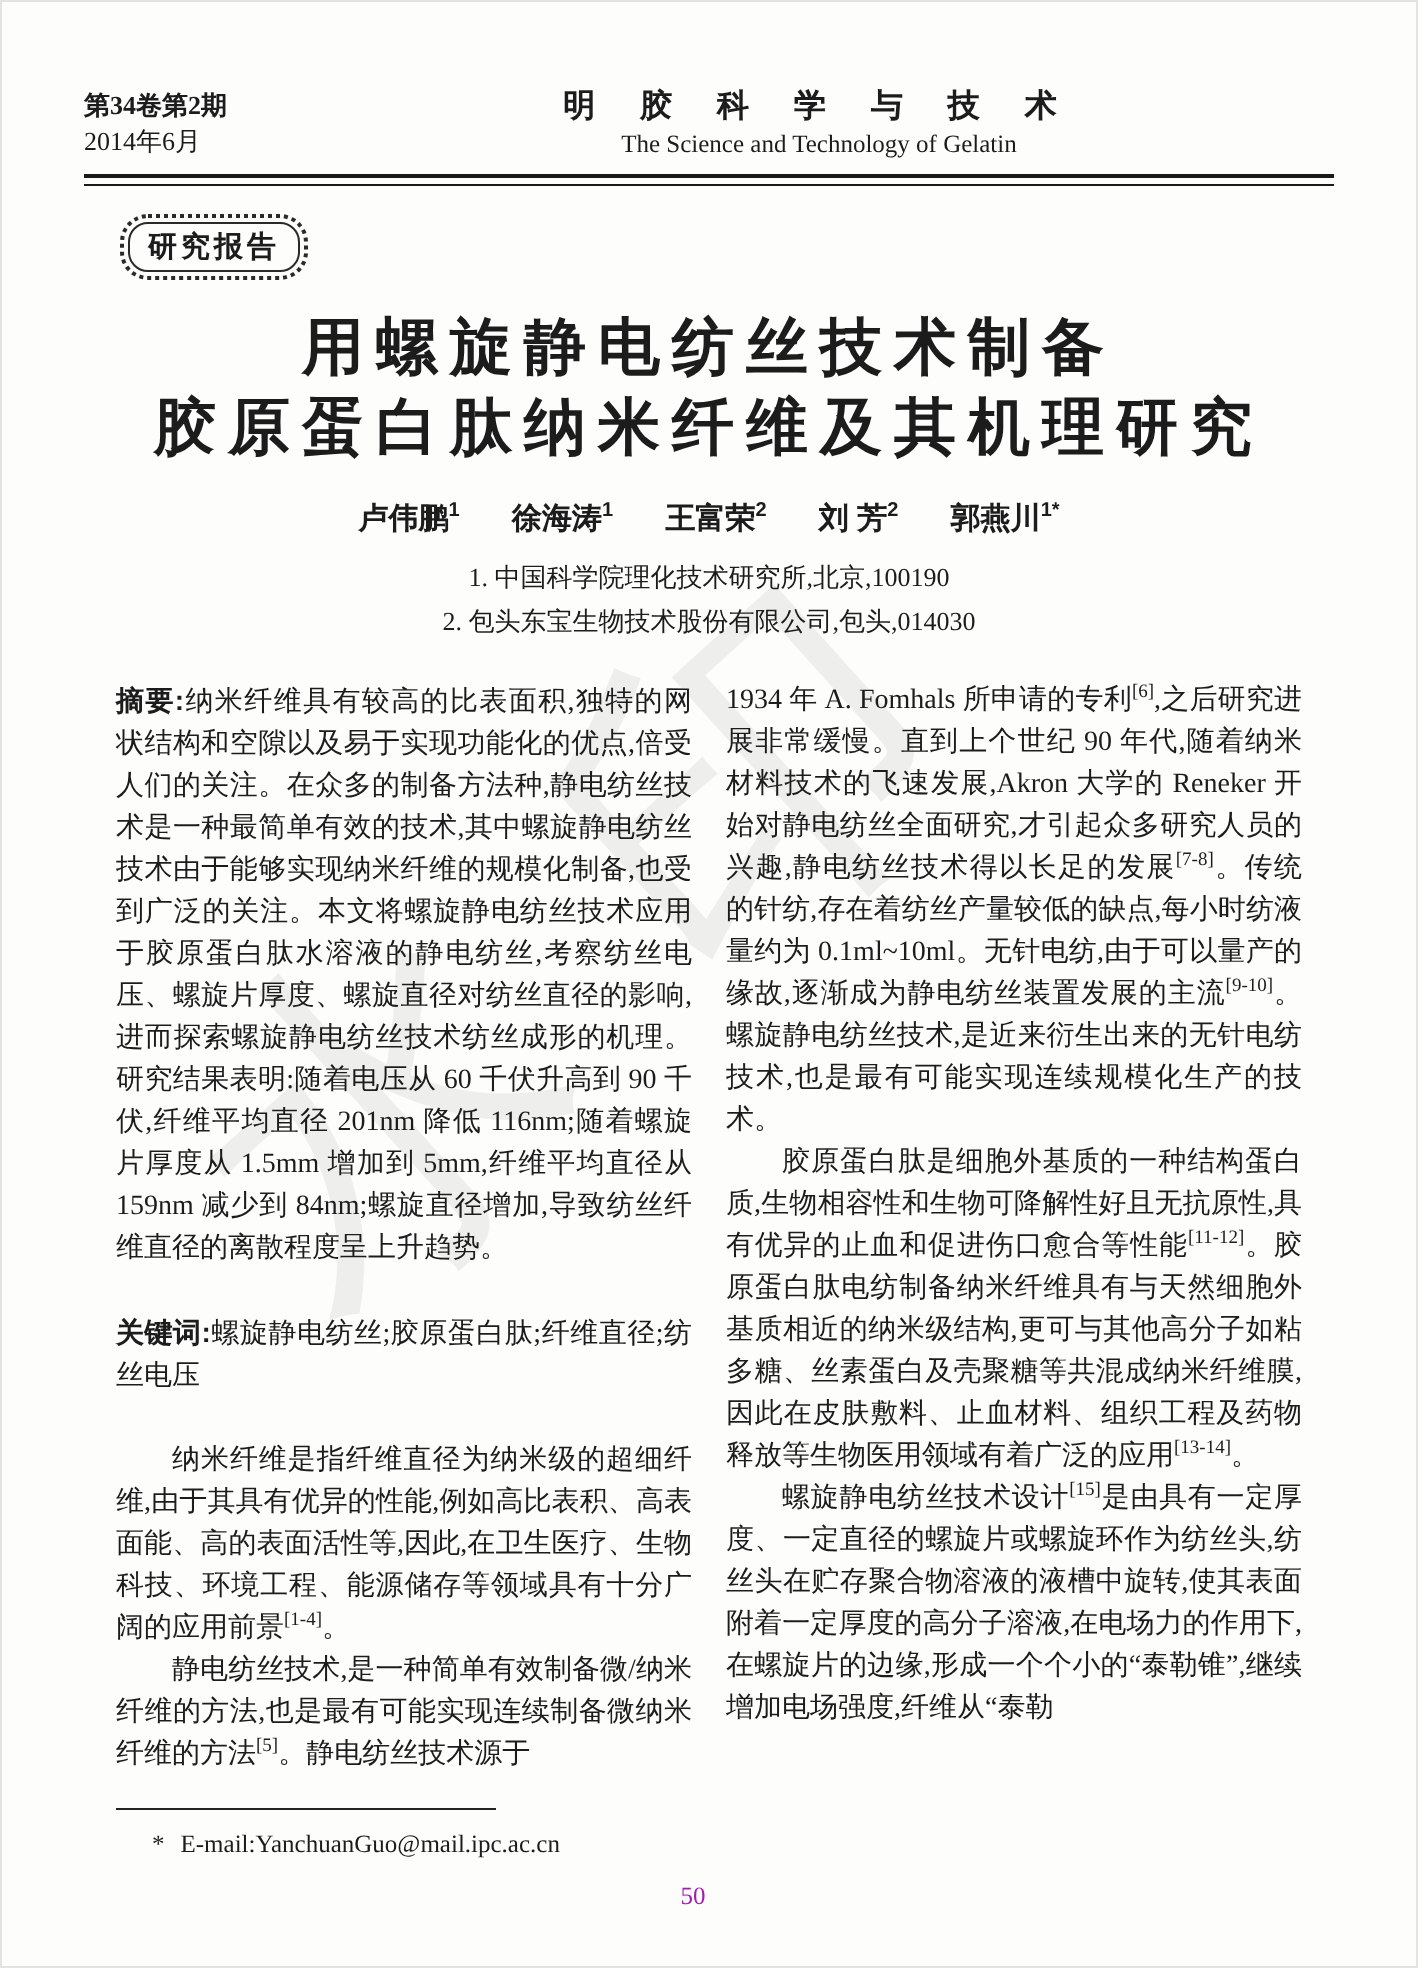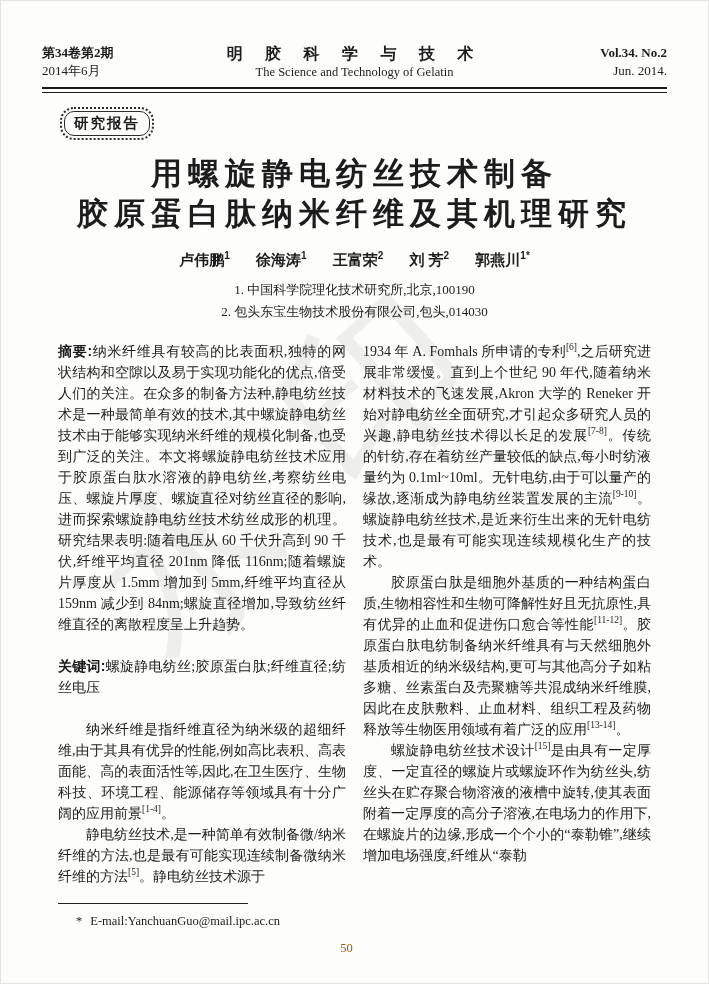--- a/index.html
+++ b/index.html
@@ -110,44 +110,40 @@
   .footnote {
     margin: 10px 0 0 34px;
     font-size: 12.5px;
     font-family: "Liberation Serif", serif;
   }
   .footnote .marker { margin-right: 8px; }
   .pageno {
     position: absolute;
     bottom: 28px; left: 0; right: 16px;
     text-align: center;
-    font-size: 12.5px; color: #a16207;
+    font-size: 12.5px; color: #a21caf;
   }
 </style>
 </head>
 <body>
 
 <div class="page">
 
   <div class="watermark">水印</div>
 
   <div class="content">
 
     <header class="jheader">
       <div class="h-left">
         <div>第34卷第2期</div>
         <div class="sub">2014年6月</div>
       </div>
       <div class="h-center">
         <div class="cjk-journal">明 胶 科 学 与 技 术</div>
         <div class="en-journal">The Science and Technology of Gelatin</div>
-      </div>
-      <div class="h-right">
-        <div>Vol.34. No.2</div>
-        <div class="sub">Jun. 2014.</div>
       </div>
     </header>
 
     <div class="rule-double"></div>
 
     <div class="badge">研究报告</div>
 
     <h1 class="paper-title">
       <span>用螺旋静电纺丝技术制备</span><br>
       <span>胶原蛋白肽纳米纤维及其机理研究</span>

